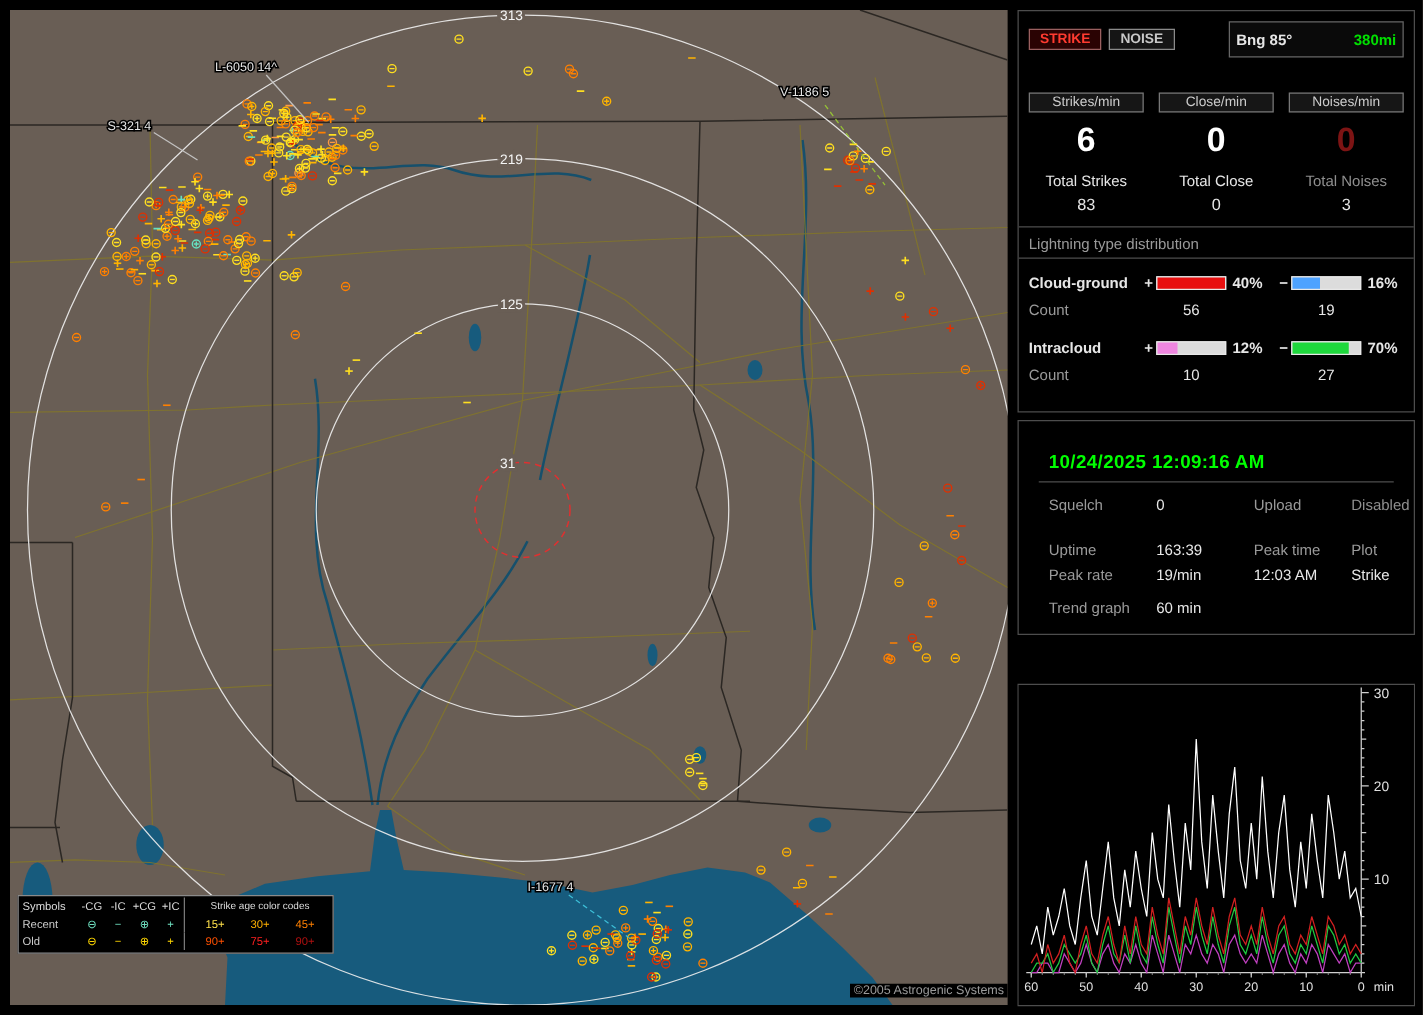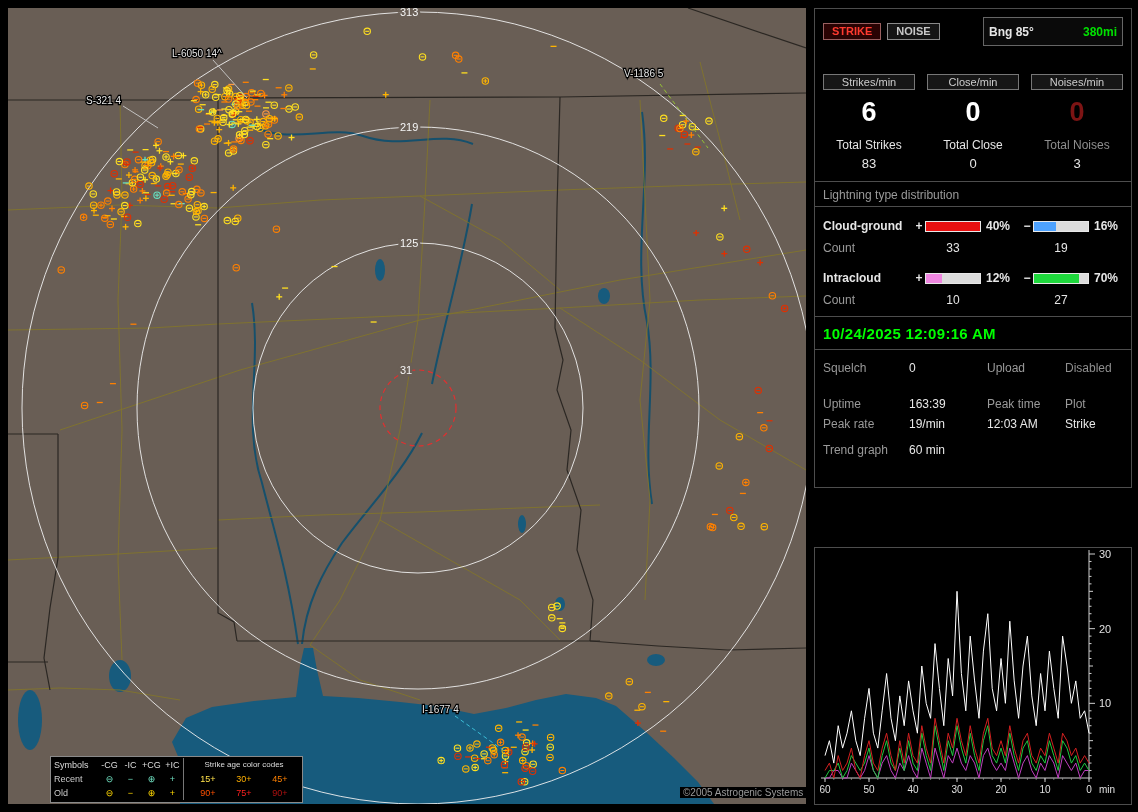--- a/index.html
+++ b/index.html
@@ -2,31 +2,31 @@
 <html><head>
 <meta charset="utf-8">
 <style>
   *{margin:0;padding:0;box-sizing:border-box;}
   html,body{background:#000;}
   body{width:1138px;height:812px;position:relative;overflow:hidden;font-family:"Liberation Sans",sans-serif;}
   
   #map{position:absolute;left:8px;top:8px;width:798px;height:796px;background:#695e55;}
   #map-svg{position:absolute;left:0;top:0;}
   #copyright{position:absolute;left:672px;top:779px;font-size:10px;color:#9a9a9a;background:#000;padding:0 3px;white-space:nowrap;}
-  .legend{position:absolute;left:6px;top:748px;width:253px;height:47px;background:#000;border:1px solid #8a8a8a;font-size:9px;color:#ccc;padding:1px 2px;margin-left:36px;}
+  .legend{position:absolute;left:6px;top:708px;width:253px;height:47px;background:#000;border:1px solid #8a8a8a;font-size:9px;color:#ccc;padding:1px 2px;}
   .lg-grid{display:grid;grid-template-columns:46px 21px 21px 21px 21px 7px 36px 36px 36px;line-height:14px;}
   .lg-grid span{text-align:center;overflow:hidden;white-space:nowrap;}
   .lg-label{text-align:left !important;padding-left:1px;}
   .lg-agehead{grid-column:7 / span 3;font-size:8px;color:#ddd;}
   .lg-div{border-left:1px solid #777;}
   .lg-head{color:#ddd;}
   
   .panel-box{position:absolute;left:814px;width:318px;background:#000;border:1px solid #4d4d4d;color:#e6e6e6;font-size:12px;}
   #box-top{top:8px;height:322px;padding:8px;}
-  #box-mid{top:316px;height:172px;padding:8px;}
+  #box-mid{top:336px;height:172px;padding:24px;}
   #box-bot{top:547px;height:258px;}
   .row-top{display:flex;align-items:center;gap:6px;}
   .btn{height:17px;line-height:15px;padding:0 8px;border:1px solid #8a8a8a;background:#151515;font-size:11px;font-weight:bold;text-align:center;}
   .btn-strike{color:#ff3b30;background:#2a0303;border-color:#996060;}
   .btn-noise{color:#c8c8c8;}
   .bng{margin-left:auto;width:140px;height:29px;border:1px solid #666;background:#0a0a0a;display:flex;justify-content:space-between;align-items:center;padding:0 5px;font-weight:bold;}
   .bng .rng{color:#00e000;}
   .stats3{display:grid;grid-template-columns:1fr 1fr 1fr;column-gap:12px;text-align:center;}
   .rate-label{border:1px solid #777;background:#161616;color:#ccc;font-size:11px;height:16px;line-height:14px;}
   .mt28{margin-top:28px;} .mt8{margin-top:8px;} .mt12{margin-top:12px;} .mt4{margin-top:4px;}
@@ -882,21 +882,21 @@
     <span class="pct">40%</span>
     <span class="sign">−</span>
     <span class="bar">
         <span class="bar-fill" style="width: 40%; background: rgb(77, 162, 255);"></span>
       </span>
     <span class="pct">16%</span>
   </div>
   <div class="dist-grid count-row">
     <span class="count-lbl">Count</span>
     <span></span>
-    <span class="count-val">33</span>
+    <span class="count-val">56</span>
     <span></span>
       <span></span>
     <span class="count-val">19</span>
     <span></span>
   </div>
 
   <div class="dist-grid dist-row" style="margin-top:17px">
     <span class="dist-name">Intracloud</span>
     <span class="sign">+</span>
     <span class="bar">

